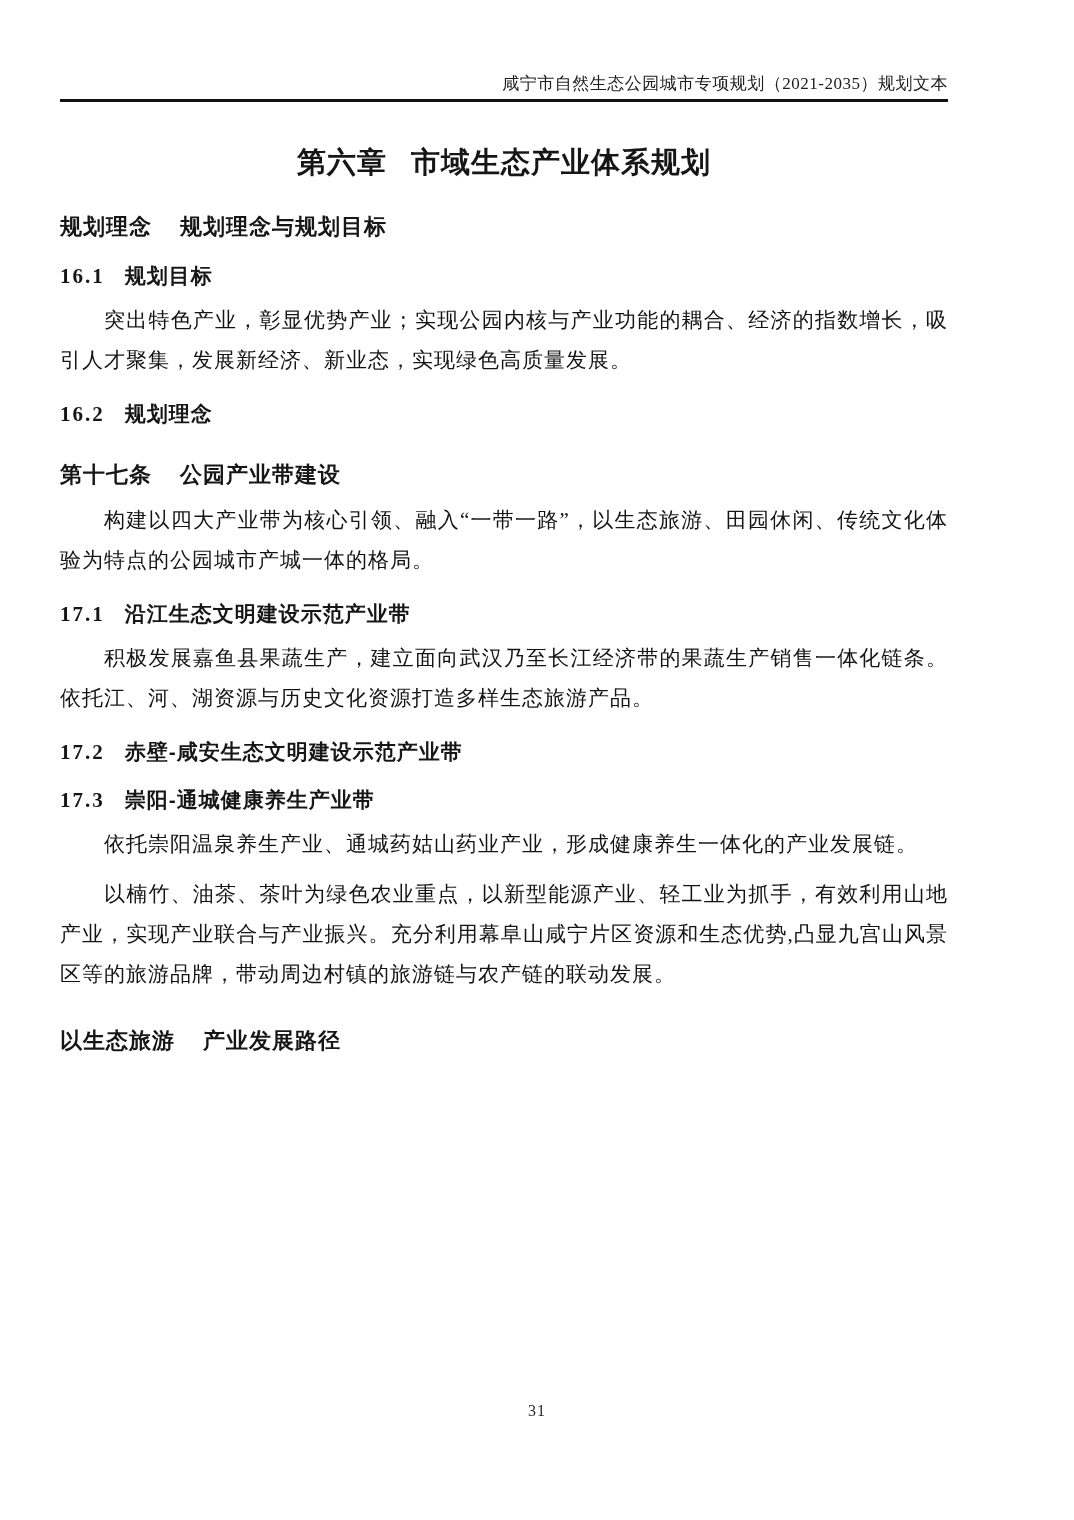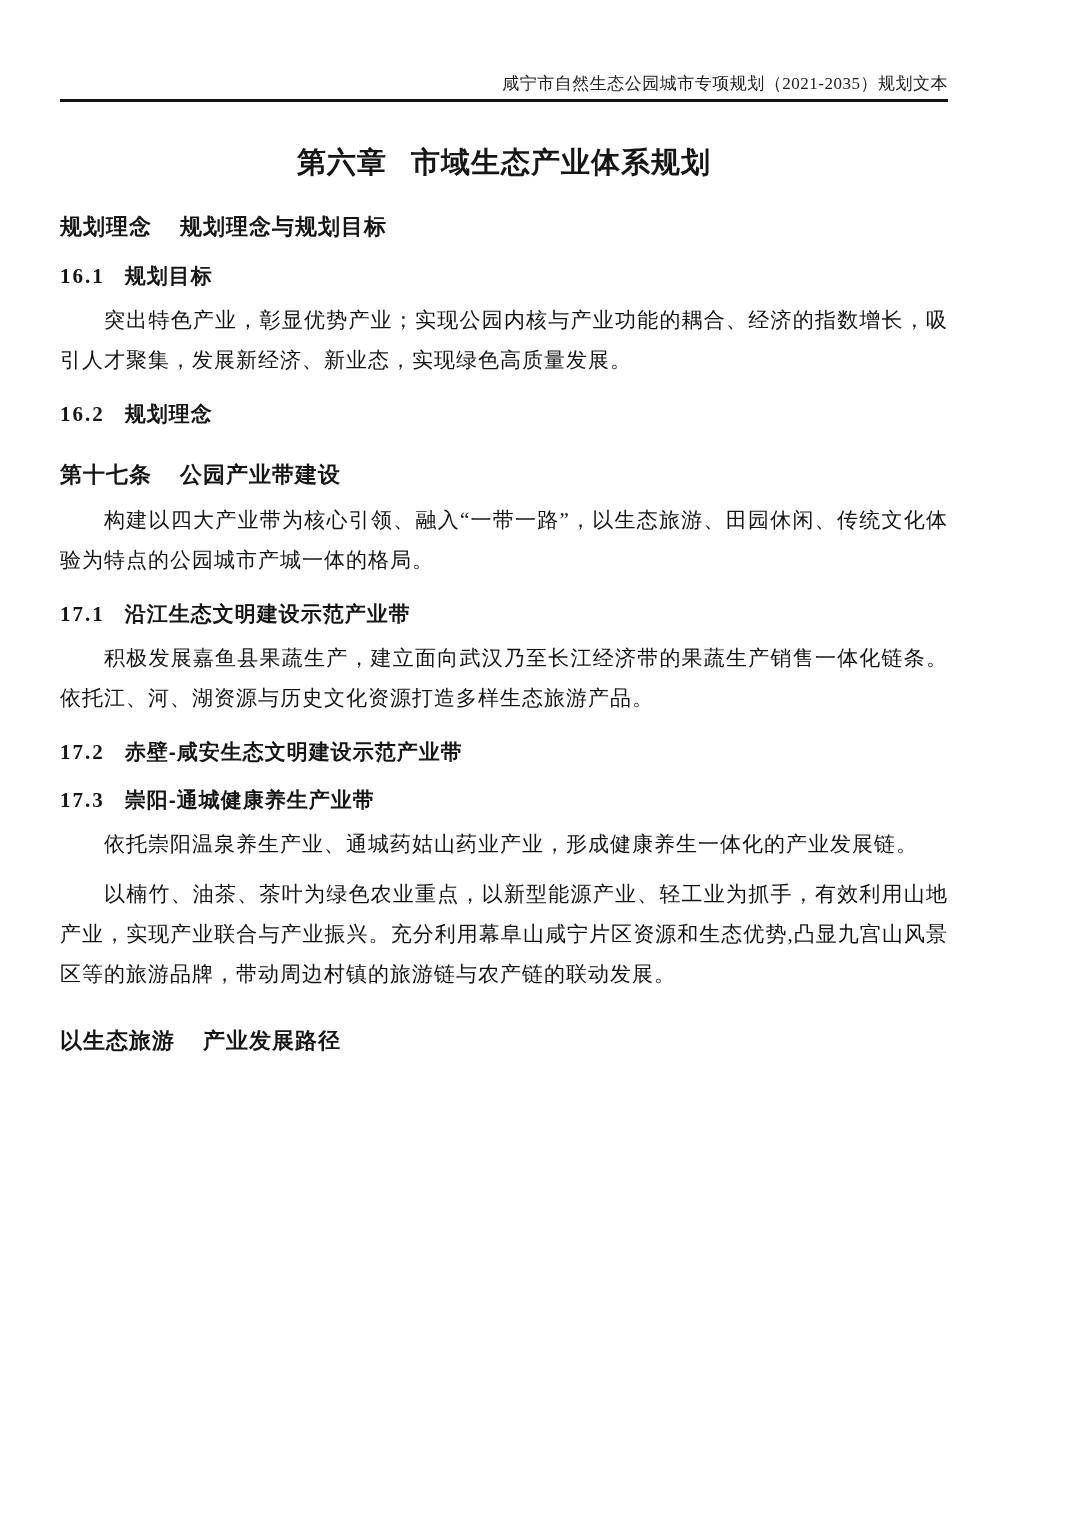--- a/index.html
+++ b/index.html
@@ -147,13 +147,14 @@
     <p class="para">依托崇阳温泉养生产业、通城药姑山药业产业，形成健康养生一体化的产业发展链。</p>
 
     <p class="para">以楠竹、油茶、茶叶为绿色农业重点，以新型能源产业、轻工业为抓手，有效利用山地产业，实现产业联合与产业振兴。充分利用幕阜山咸宁片区资源和生态优势,凸显九宫山风景区等的旅游品牌，带动周边村镇的旅游链与农产链的联动发展。</p>
 
     <div class="article-heading">
       <span class="h-label">以生态旅游</span><span>产业发展路径</span>
     </div>
 
   </div>
 
+  <div class="page-footer">31</div>
 </div>
 
 </body></html>

